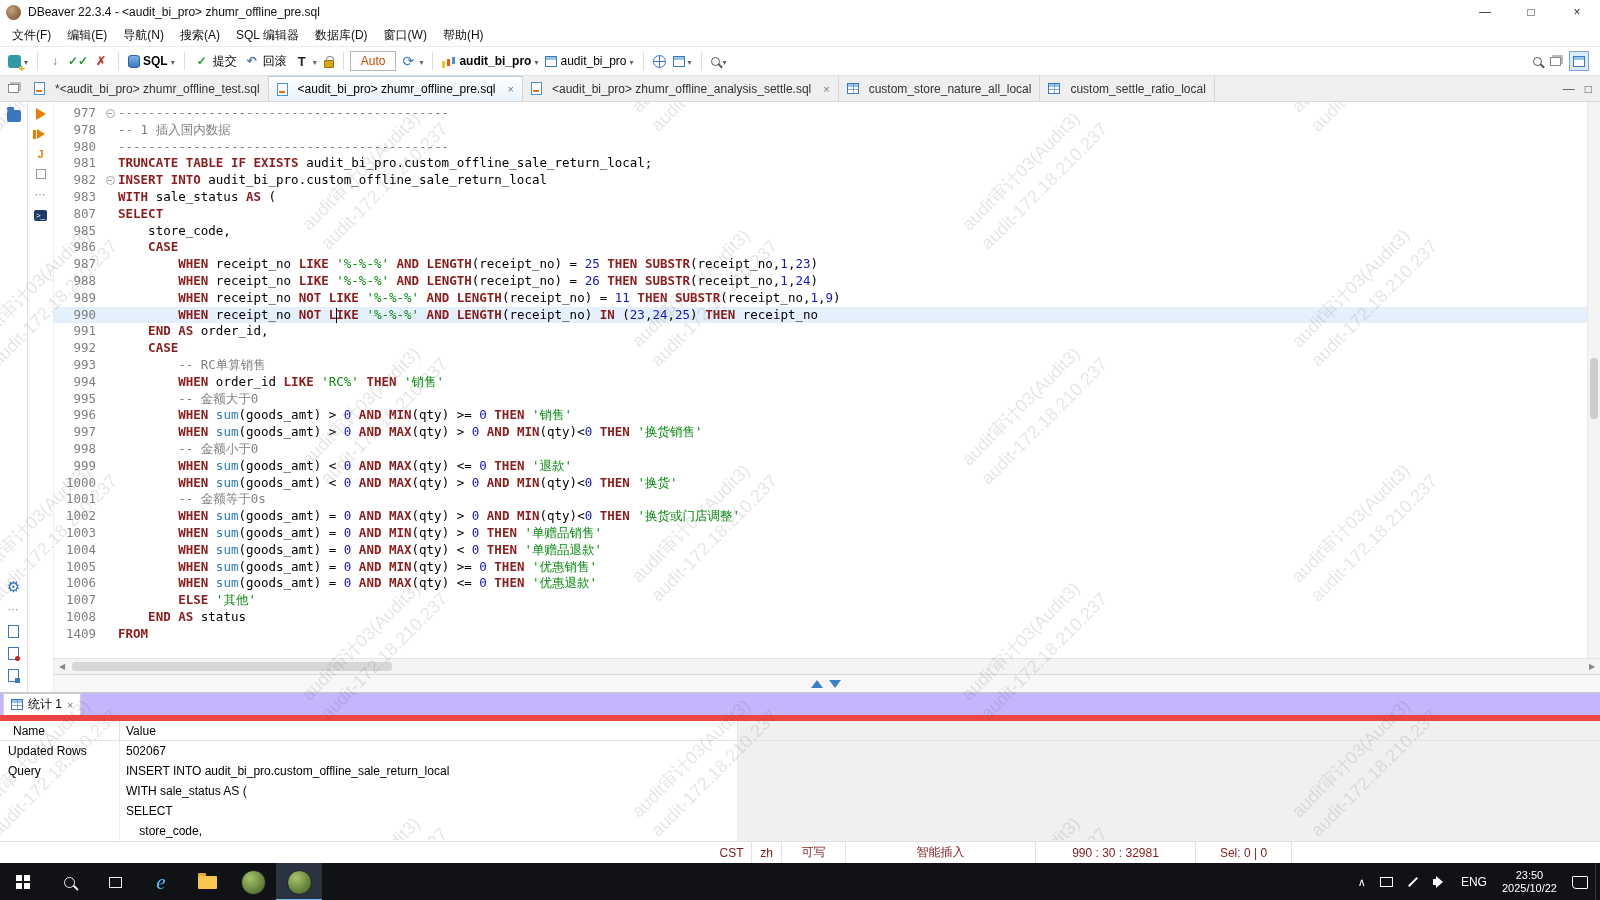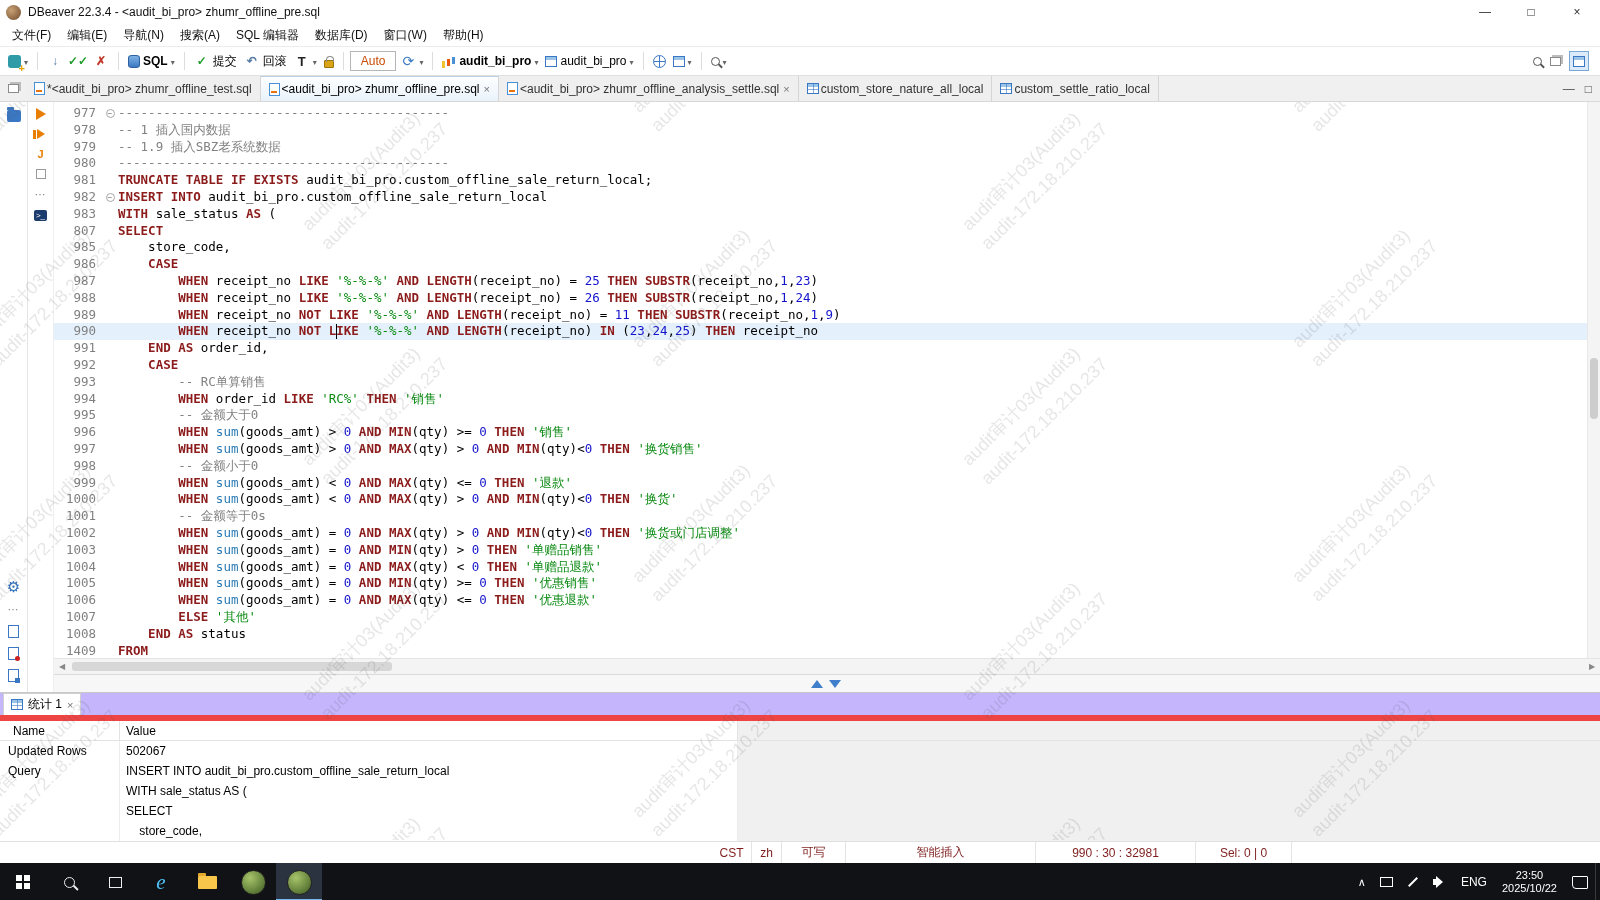--- a/index.html
+++ b/index.html
@@ -46,21 +46,21 @@
   .mag::after { content:""; position:absolute; width:5px; height:1.5px; background:#555; transform:rotate(45deg); right:-4px; bottom:-2px; }
   .tb-label { font-size:12px; }
   .tb-label.bold { font-weight:bold; }
   .tb-right { margin-left:auto; display:flex; align-items:center; gap:8px; padding-right:6px; }
   .persp { width:20px; height:20px; border:1px solid #7aa7d6; background:#dcebf9; display:flex; align-items:center; justify-content:center; }
 
   
   .tabstrip { flex:0 0 26px; background:#f0f0f0; display:flex; align-items:stretch; border-bottom:1px solid #d8d8d8; }
   .strip-left { width:26px; display:flex; align-items:center; justify-content:center; }
   .icon-restore { width:11px; height:9px; border:1px solid #8a8a8a; background:#fff; box-shadow:2px -2px 0 #bdbdbd; }
-  .etab { display:flex; align-items:center; gap:2px; padding:0 8px; border-right:1px solid #d5d5d5; background:#efefef; color:#333; max-width:330px;justify-content:flex-end; }
+  .etab { display:flex; align-items:center; gap:10px; padding:0 8px; border-right:1px solid #d5d5d5; background:#efefef; color:#333; max-width:330px;justify-content:flex-end; }
   .etab.active { background:linear-gradient(#fdfeff,#e9f2fb); border-top:1px solid #b9cfe4; color:#000; }
   .etab-label { white-space:nowrap; overflow:hidden; text-overflow:ellipsis; }
   .etab-close { color:#777; font-size:11px; margin-left:2px; }
   .icon-sqlfile { width:11px; height:13px; background:#fff; border:1px solid #4a90d9; position:relative; flex:0 0 auto; }
   .icon-sqlfile::after { content:""; position:absolute; left:1px; bottom:2px; width:6px; height:2px; background:#e8720c; }
   .icon-table { width:12px; height:11px; border:1px solid #3b78c3; background:linear-gradient(to bottom,#9cc3e8 0 3px,#fff 3px); position:relative; flex:0 0 auto; }
   .icon-table::before { content:""; position:absolute; left:50%; top:0; bottom:0; width:1px; background:#3b78c3; opacity:.6; }
   .icon-table::after { content:""; position:absolute; left:0; right:0; top:55%; height:1px; background:#3b78c3; opacity:.6; }
   .strip-right { margin-left:auto; display:flex; align-items:center; gap:10px; padding:0 8px; color:#555; }
 
@@ -313,21 +313,20 @@
       <span class="r-playscript"></span>
       <span class="r-export">J</span>
       <span class="r-square"></span>
       <span class="r-dots">⋯</span>
       <span class="r-console">&gt;_</span>
     </div>
     <div class="editor">
       <div class="code">
           <div class="cl"><span class="ln">977</span><span class="fold"><span class="dot">−</span></span><span class="ct"><span class="c">--------------------------------------------</span></span></div>
           <div class="cl"><span class="ln">978</span><span class="fold"></span><span class="ct"><span class="c">-- 1 插入国内数据</span></span></div>
-          <div class="cl"><span class="ln">979</span><span class="fold"></span><span class="ct"><span class="c">-- 1.9 插入SBZ老系统数据</span></span></div>
           <div class="cl"><span class="ln">980</span><span class="fold"></span><span class="ct"><span class="c">--------------------------------------------</span></span></div>
           <div class="cl"><span class="ln">981</span><span class="fold"></span><span class="ct"><span class="k">TRUNCATE TABLE IF EXISTS</span><span class="p"> audit_bi_pro.custom_offline_sale_return_local;</span></span></div>
           <div class="cl"><span class="ln">982</span><span class="fold"><span class="dot">−</span></span><span class="ct"><span class="k">INSERT INTO</span><span class="p"> audit_bi_pro.custom_offline_sale_return_local</span></span></div>
           <div class="cl"><span class="ln">983</span><span class="fold"></span><span class="ct"><span class="k">WITH</span><span class="p"> sale_status </span><span class="k">AS</span><span class="p"> (</span></span></div>
           <div class="cl"><span class="ln">807</span><span class="fold"></span><span class="ct"><span class="k">SELECT</span></span></div>
           <div class="cl"><span class="ln">985</span><span class="fold"></span><span class="ct"><span class="p">    store_code,</span></span></div>
           <div class="cl"><span class="ln">986</span><span class="fold"></span><span class="ct"><span class="p">    </span><span class="k">CASE</span></span></div>
           <div class="cl"><span class="ln">987</span><span class="fold"></span><span class="ct"><span class="p">        </span><span class="k">WHEN</span><span class="p"> receipt_no </span><span class="k">LIKE</span><span class="p"> </span><span class="s">'%-%-%'</span><span class="p"> </span><span class="k">AND</span><span class="p"> </span><span class="k">LENGTH</span><span class="p">(receipt_no) = </span><span class="n">25</span><span class="p"> </span><span class="k">THEN</span><span class="p"> </span><span class="k">SUBSTR</span><span class="p">(receipt_no,</span><span class="n">1</span><span class="p">,</span><span class="n">23</span><span class="p">)</span></span></div>
           <div class="cl"><span class="ln">988</span><span class="fold"></span><span class="ct"><span class="p">        </span><span class="k">WHEN</span><span class="p"> receipt_no </span><span class="k">LIKE</span><span class="p"> </span><span class="s">'%-%-%'</span><span class="p"> </span><span class="k">AND</span><span class="p"> </span><span class="k">LENGTH</span><span class="p">(receipt_no) = </span><span class="n">26</span><span class="p"> </span><span class="k">THEN</span><span class="p"> </span><span class="k">SUBSTR</span><span class="p">(receipt_no,</span><span class="n">1</span><span class="p">,</span><span class="n">24</span><span class="p">)</span></span></div>
           <div class="cl"><span class="ln">989</span><span class="fold"></span><span class="ct"><span class="p">        </span><span class="k">WHEN</span><span class="p"> receipt_no </span><span class="k">NOT LIKE</span><span class="p"> </span><span class="s">'%-%-%'</span><span class="p"> </span><span class="k">AND</span><span class="p"> </span><span class="k">LENGTH</span><span class="p">(receipt_no) = </span><span class="n">11</span><span class="p"> </span><span class="k">THEN</span><span class="p"> </span><span class="k">SUBSTR</span><span class="p">(receipt_no,</span><span class="n">1</span><span class="p">,</span><span class="n">9</span><span class="p">)</span></span></div>

